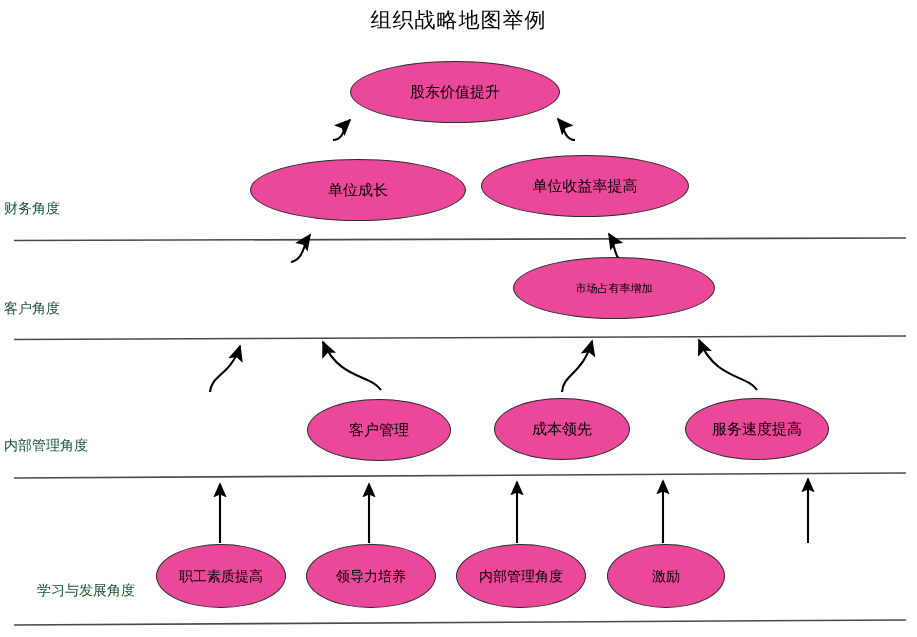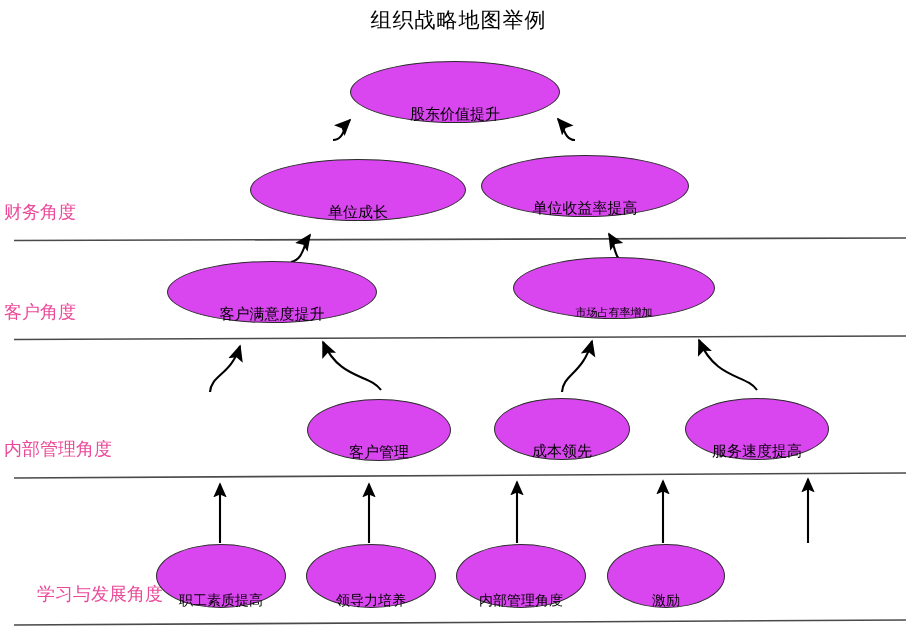--- a/index.html
+++ b/index.html
@@ -25,33 +25,33 @@
     width: 917px;
     text-align: center;
     font-size: 21px;
     color: #000000;
     letter-spacing: 1px;
     font-family: "DejaVu Serif", "Liberation Serif", serif;
     white-space: nowrap;
   }
   .layer-label {
     position: absolute;
-    font-size: 18px;
-    color: #ec4899;
+    font-size: 14px;
+    color: #14532d;
     white-space: nowrap;
     font-family: "DejaVu Sans", "Liberation Sans", sans-serif;
   }
   .node {
     position: absolute;
     box-sizing: border-box;
     border: 1px solid #2b2b2b;
     border-radius: 50%;
-    background: #d946ef;
+    background: #ec4899;
     display: flex;
-    align-items: flex-end;
+    align-items: center;
     justify-content: center;
     color: #000000;
     white-space: nowrap;
     font-family: "DejaVu Sans", "Liberation Sans", sans-serif;
   }
   .node-label {
     display: block;
     line-height: 1;
   }
   svg.under {
@@ -119,23 +119,20 @@
 
   <div class="node" style="left:350px; top:61px; width:210px; height:62px; font-size:15px;">
       <span class="node-label">股东价值提升</span>
     </div>
   <div class="node" style="left:250px; top:159px; width:216px; height:62px; font-size:15px;">
       <span class="node-label">单位成长</span>
     </div>
   <div class="node" style="left:481px; top:155px; width:208px; height:62px; font-size:15px;">
       <span class="node-label">单位收益率提高</span>
     </div>
-  <div class="node" style="left:167px; top:261px; width:210px; height:62px; font-size:15px;">
-      <span class="node-label">客户满意度提升</span>
-    </div>
   <div class="node" style="left:513px; top:257px; width:202px; height:62px; font-size:11px;">
       <span class="node-label">市场占有率增加</span>
     </div>
   <div class="node" style="left:307px; top:399px; width:144px; height:62px; font-size:15px;">
       <span class="node-label">客户管理</span>
     </div>
   <div class="node" style="left:494px; top:398px; width:136px; height:62px; font-size:15px;">
       <span class="node-label">成本领先</span>
     </div>
   <div class="node" style="left:685px; top:398px; width:144px; height:62px; font-size:15px;">

